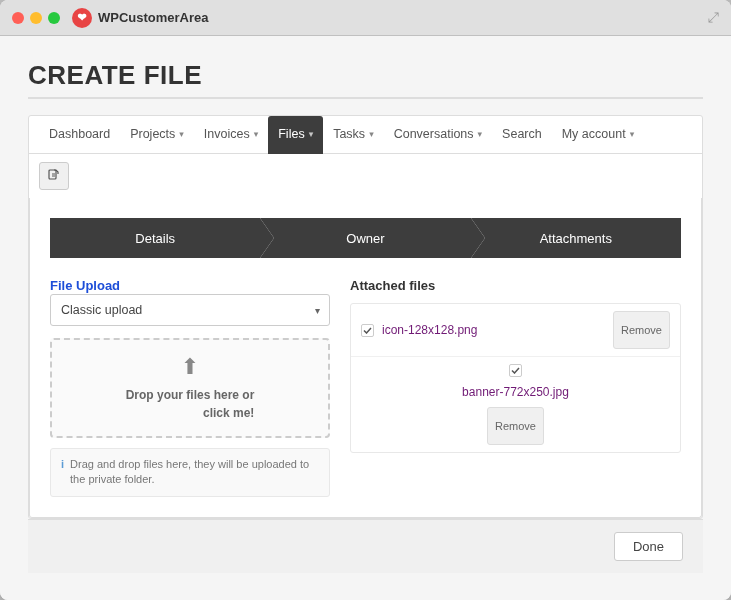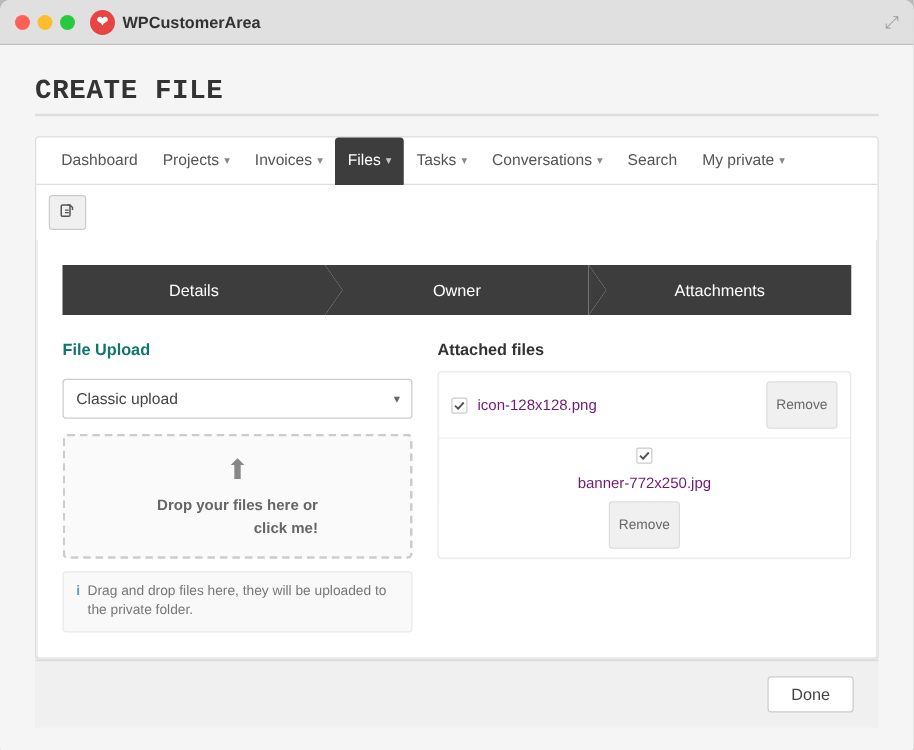--- a/index.html
+++ b/index.html
@@ -83,26 +83,25 @@
     }
 
     
     .page {
       background: #f5f5f5;
       padding: 24px 28px;
       min-height: 564px;
     }
 
     .page-title {
-      font-size: 22px;
+      font-size: 26px;
       font-weight: 700;
       color: #333;
       letter-spacing: 0.5px;
       margin-bottom: 6px;
-      font-family: Liberation Mono, monospace;
     }
 
     .page-title-divider {
       border: none;
       border-top: 2px solid #ddd;
       margin-bottom: 16px;
     }
 
     
     .nav-container {
@@ -233,22 +232,22 @@
     }
 
     .col-right {
       flex: 1;
     }
 
     
     .section-title {
       font-size: 13px;
       font-weight: 600;
-      color: #0f766e;
-      margin-bottom: 16px;
+      color: #1d4ed8;
+      margin-bottom: 1px;
     }
 
     .select-wrapper {
       position: relative;
       margin-bottom: 12px;
     }
 
     .select-field {
       width: 100%;
       height: 32px;
@@ -438,21 +437,21 @@
           <span class="nav-chevron">▾</span>
         </div>
         <div class="nav-item">
           <span>Conversations</span>
           <span class="nav-chevron">▾</span>
         </div>
         <div class="nav-item">
           <span>Search</span>
         </div>
         <div class="nav-item">
-          <span>My private</span>
+          <span>My account</span>
           <span class="nav-chevron">▾</span>
         </div>
       </div>
 
       <div class="nav-toolbar">
         <div class="nav-icon-btn">
           <svg width="14" height="14" viewBox="0 0 14 14">
             <rect x="2" y="1" width="7" height="9" rx="1" fill="none" stroke="#555" stroke-width="1.2"></rect>
             <path d="M7 1 L9 1 L11 3 L11 5" fill="none" stroke="#555" stroke-width="1.2"></path>
             <line x1="5" y1="5" x2="8" y2="5" stroke="#555" stroke-width="1"></line>

